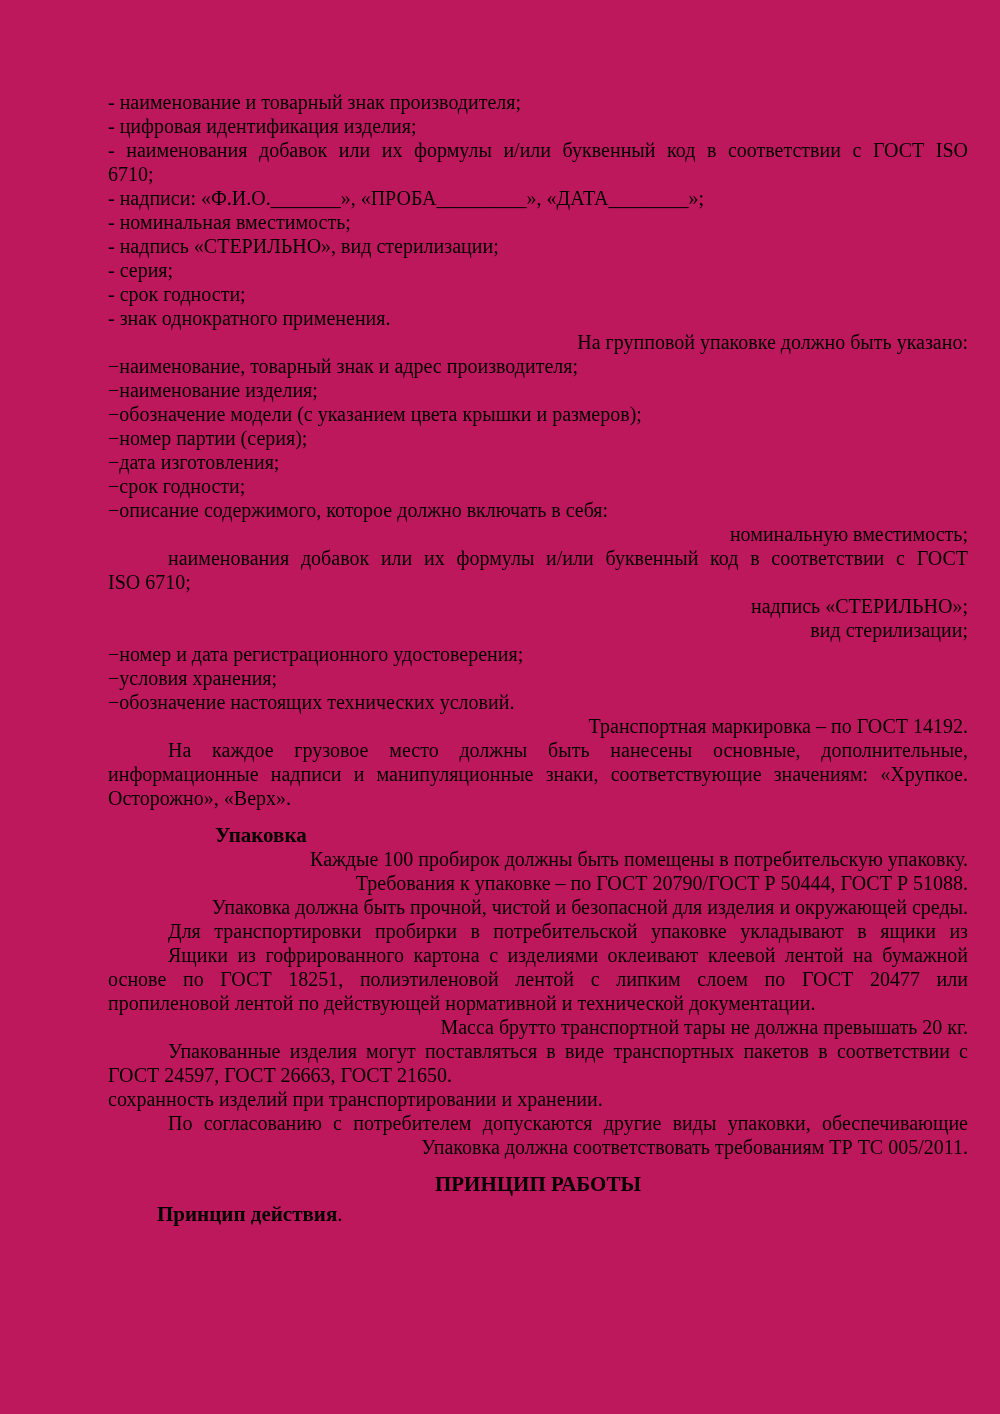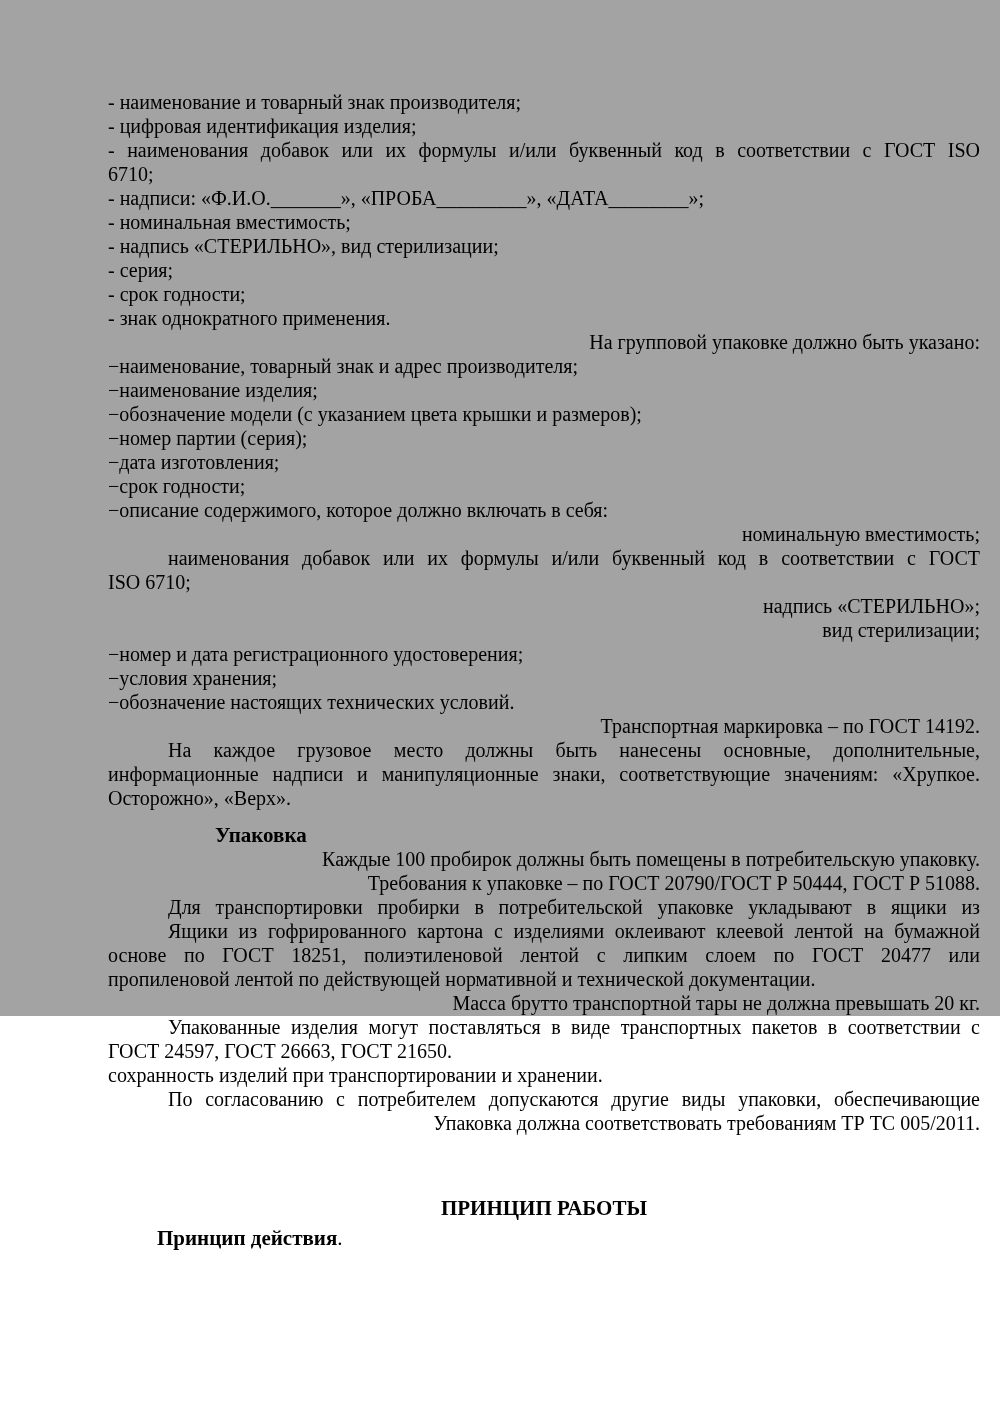--- a/index.html
+++ b/index.html
@@ -11,23 +11,23 @@
   body {
     width: 1000px;
     height: 1414px;
     overflow: hidden;
     color: #000000;
     font-family: "Liberation Serif", "DejaVu Serif", serif;
   }
   .page {
     box-sizing: border-box;
     width: 1000px;
-    height: 1016px;
-    padding: 90px 20px 0 108px;
-    background: #a3a3a3;
+    height: 1414px;
+    padding: 90px 32px 0 108px;
+    background: #be185d;
   }
   .line {
     font-size: 20px;
     line-height: 24px;
     word-spacing: normal;
   }
   .line--plain { text-align: left; }
   .line--just {
     text-align: justify;
     text-align-last: justify;
@@ -42,21 +42,20 @@
   .line--heading {
     font-weight: bold;
     font-size: 21px;
     text-indent: 107px;
   }
   .line--center-heading {
     font-weight: bold;
     font-size: 21px;
     text-align: center;
     margin-bottom: 6px;
-    margin-top: 48px;
   }
   .line--lead {
     text-indent: 49px;
     font-size: 21px;
   }
   .line--lead .bold { font-weight: bold; }
 </style>
 </head>
 <body>
 
@@ -88,20 +87,21 @@
     <div class="line line--plain">−условия хранения;</div>
     <div class="line line--plain">−обозначение настоящих технических условий.</div>
     <div class="line line--indent">Транспортная маркировка – по ГОСТ 14192.</div>
     <div class="line line--indent-just">На каждое грузовое место должны быть нанесены основные, дополнительные,</div>
     <div class="line line--just">информационные надписи и манипуляционные знаки, соответствующие значениям: «Хрупкое.</div>
     <div class="line line--plain">Осторожно», «Верх».</div>
     <div class="line line--spacer"></div>
     <div class="line line--heading">Упаковка</div>
     <div class="line line--indent">Каждые 100 пробирок должны быть помещены в потребительскую упаковку.</div>
     <div class="line line--indent">Требования к упаковке – по ГОСТ 20790/ГОСТ Р 50444, ГОСТ Р 51088.</div>
+    <div class="line line--indent">Упаковка должна быть прочной, чистой и безопасной для изделия и окружающей среды.</div>
     <div class="line line--indent-just">Для транспортировки пробирки в потребительской упаковке укладывают в ящики из</div>
     <div class="line line--indent-just">Ящики из гофрированного картона с изделиями оклеивают клеевой лентой на бумажной</div>
     <div class="line line--just">основе по ГОСТ 18251, полиэтиленовой лентой с липким слоем по ГОСТ 20477 или</div>
     <div class="line line--plain">пропиленовой лентой по действующей нормативной и технической документации.</div>
     <div class="line line--indent">Масса брутто транспортной тары не должна превышать 20 кг.</div>
     <div class="line line--indent-just">Упакованные изделия могут поставляться в виде транспортных пакетов в соответствии с</div>
     <div class="line line--plain">ГОСТ 24597, ГОСТ 26663, ГОСТ 21650.</div>
     <div class="line line--plain">сохранность изделий при транспортировании и хранении.</div>
     <div class="line line--indent-just">По согласованию с потребителем допускаются другие виды упаковки, обеспечивающие</div>
     <div class="line line--indent">Упаковка должна соответствовать требованиям ТР ТС 005/2011.</div>

